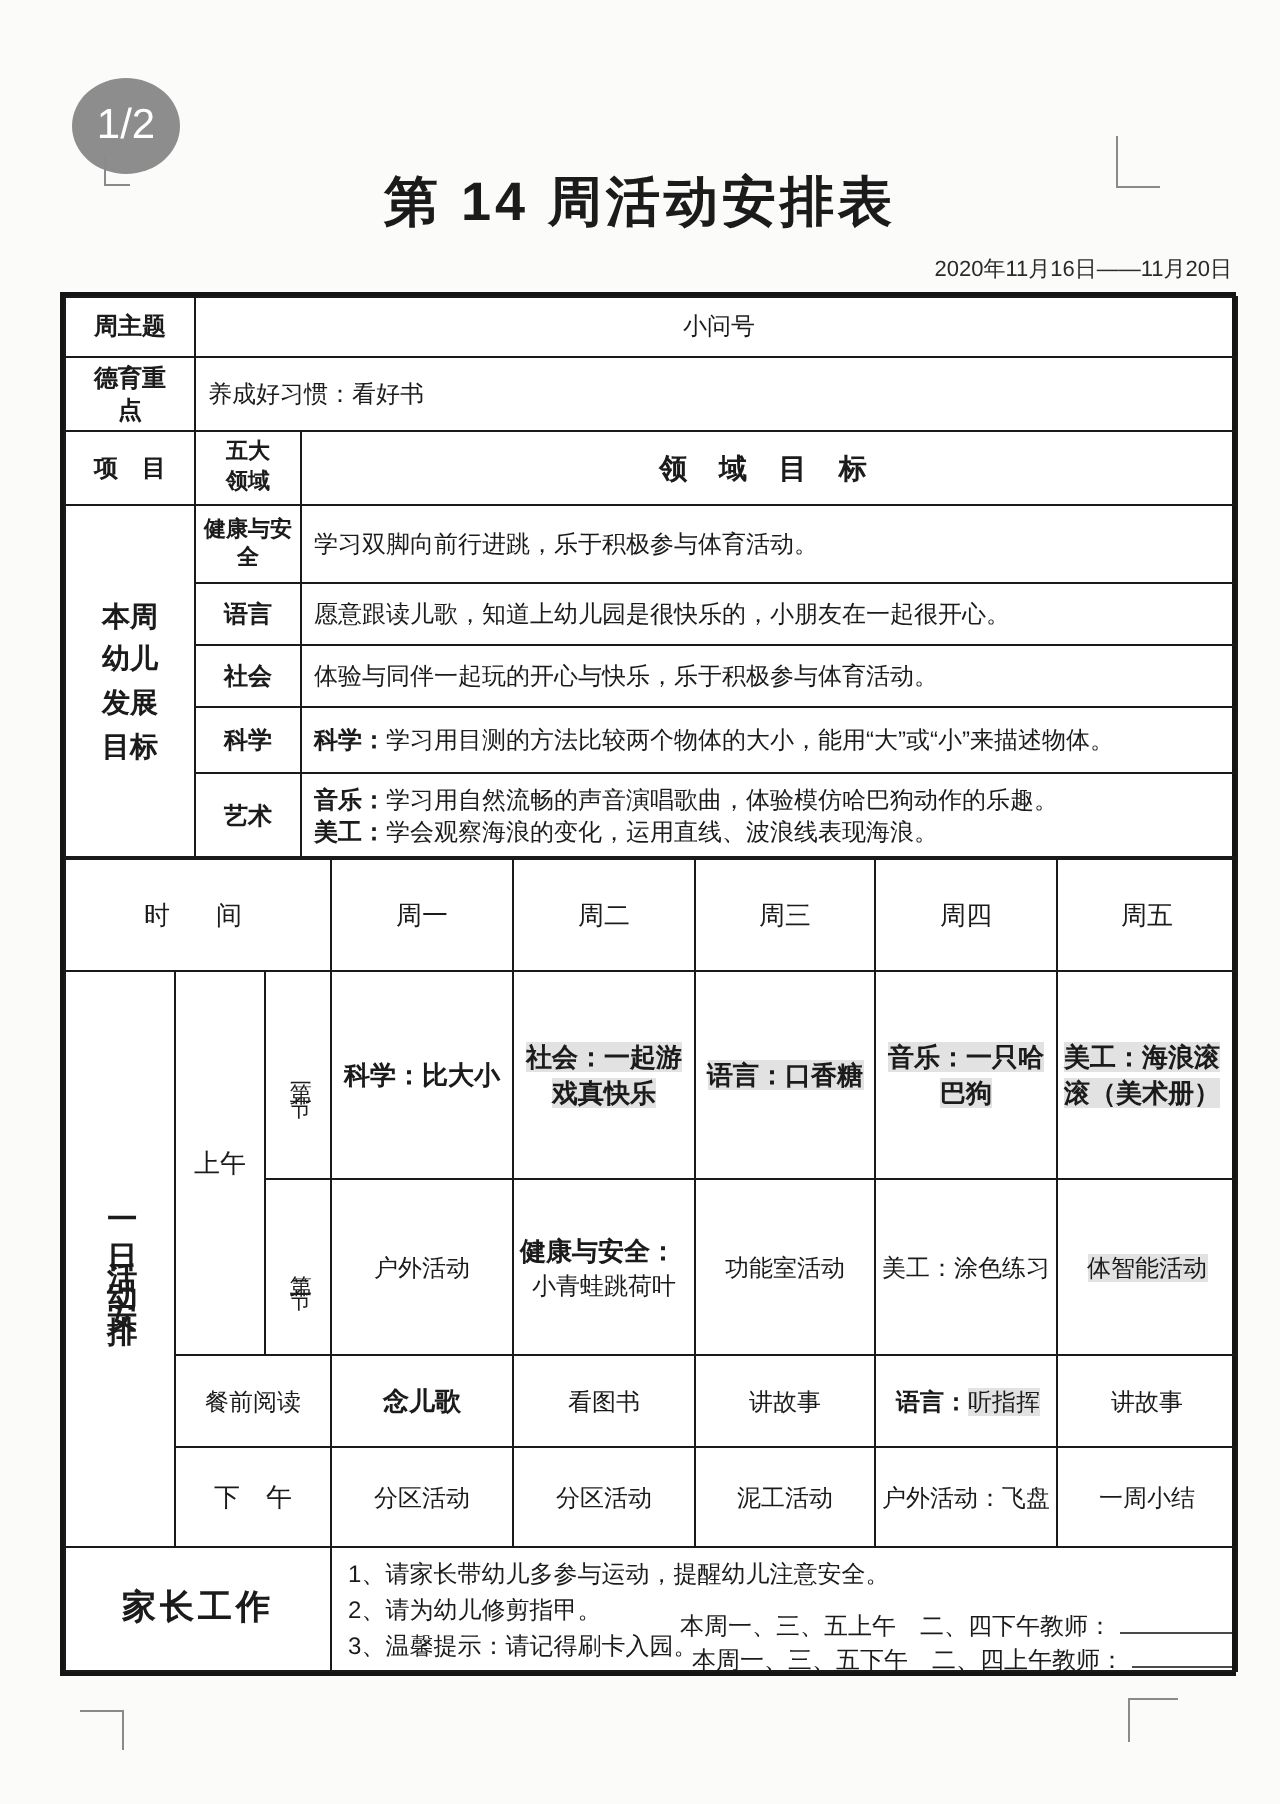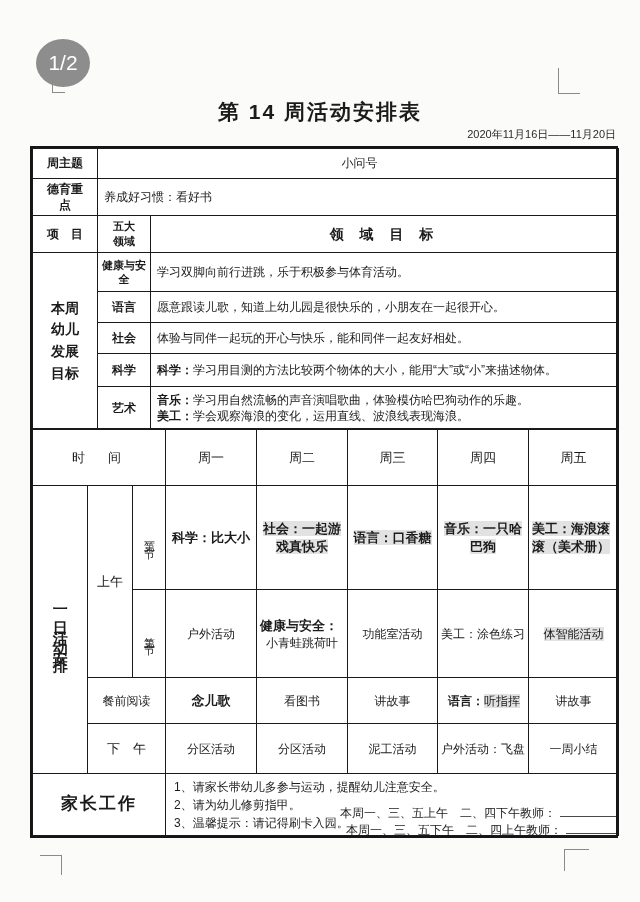--- a/index.html
+++ b/index.html
@@ -14,22 +14,22 @@
   }
   .badge {
     position:absolute; left:36px; top:39px;
     width:54px; height:48px;
     background:#8d8d8d; color:#fff;
     border-radius:27px / 24px;
     display:flex; align-items:center; justify-content:center;
     font-size:21px;
   }
   .title {
-    position:absolute; top:98px; left:0; right:0;
-    text-align:center; font-size:21px; font-weight:bold;
+    position:absolute; top:83px; left:0; right:0;
+    text-align:center; font-size:27px; font-weight:bold;
     letter-spacing:2px;
   }
   .date {
     position:absolute; top:127px; right:24px;
     font-size:11px; color:#2a2a2a;
   }
   .tables {
     position:absolute; left:30px; top:146px; width:588px;
     border:2px solid #151515;
     background:#fff;
@@ -132,21 +132,21 @@
       <td rowspan="5"><span class="lbl w2">本周幼儿发展目标</span></td>
       <td class="domain-sm">健康与安全</td>
       <td class="goaltxt">学习双脚向前行进跳，乐于积极参与体育活动。</td>
     </tr>
     <tr class="r-g1">
       <td class="domain">语言</td>
       <td class="goaltxt">愿意跟读儿歌，知道上幼儿园是很快乐的，小朋友在一起很开心。</td>
     </tr>
     <tr class="r-g2">
       <td class="domain">社会</td>
-      <td class="goaltxt">体验与同伴一起玩的开心与快乐，能和同伴一起友好相处。</td>
+      <td class="goaltxt">体验与同伴一起玩的开心与快乐，乐于积极参与体育活动。</td>
     </tr>
     <tr class="r-g3">
       <td class="domain">科学</td>
       <td class="goaltxt"><span class="b">科学：</span><span>学习用目测的方法比较两个物体的大小，能用“大”或“小”来描述物体。</span></td>
     </tr>
     <tr class="r-g4">
       <td class="domain">艺术</td>
       <td class="goaltxt">
         <div><span class="b">音乐：</span><span>学习用自然流畅的声音演唱歌曲，体验模仿哈巴狗动作的乐趣。</span></div>
         <div><span class="b">美工：</span><span>学会观察海浪的变化，运用直线、波浪线表现海浪。</span></div>

